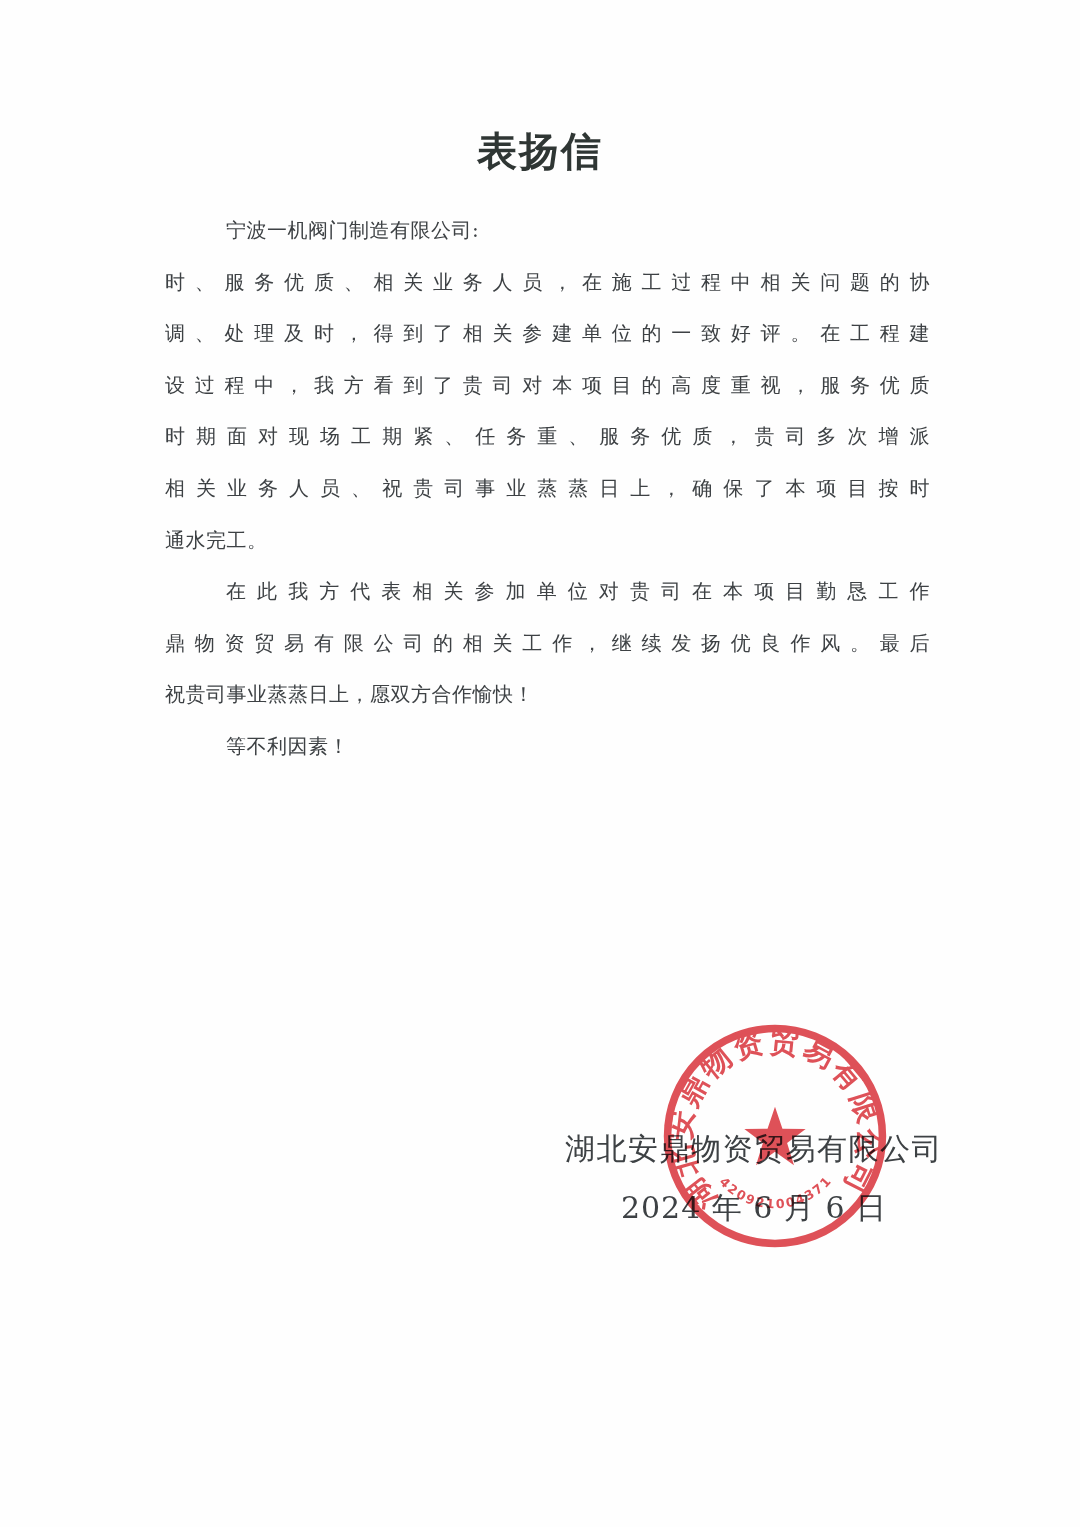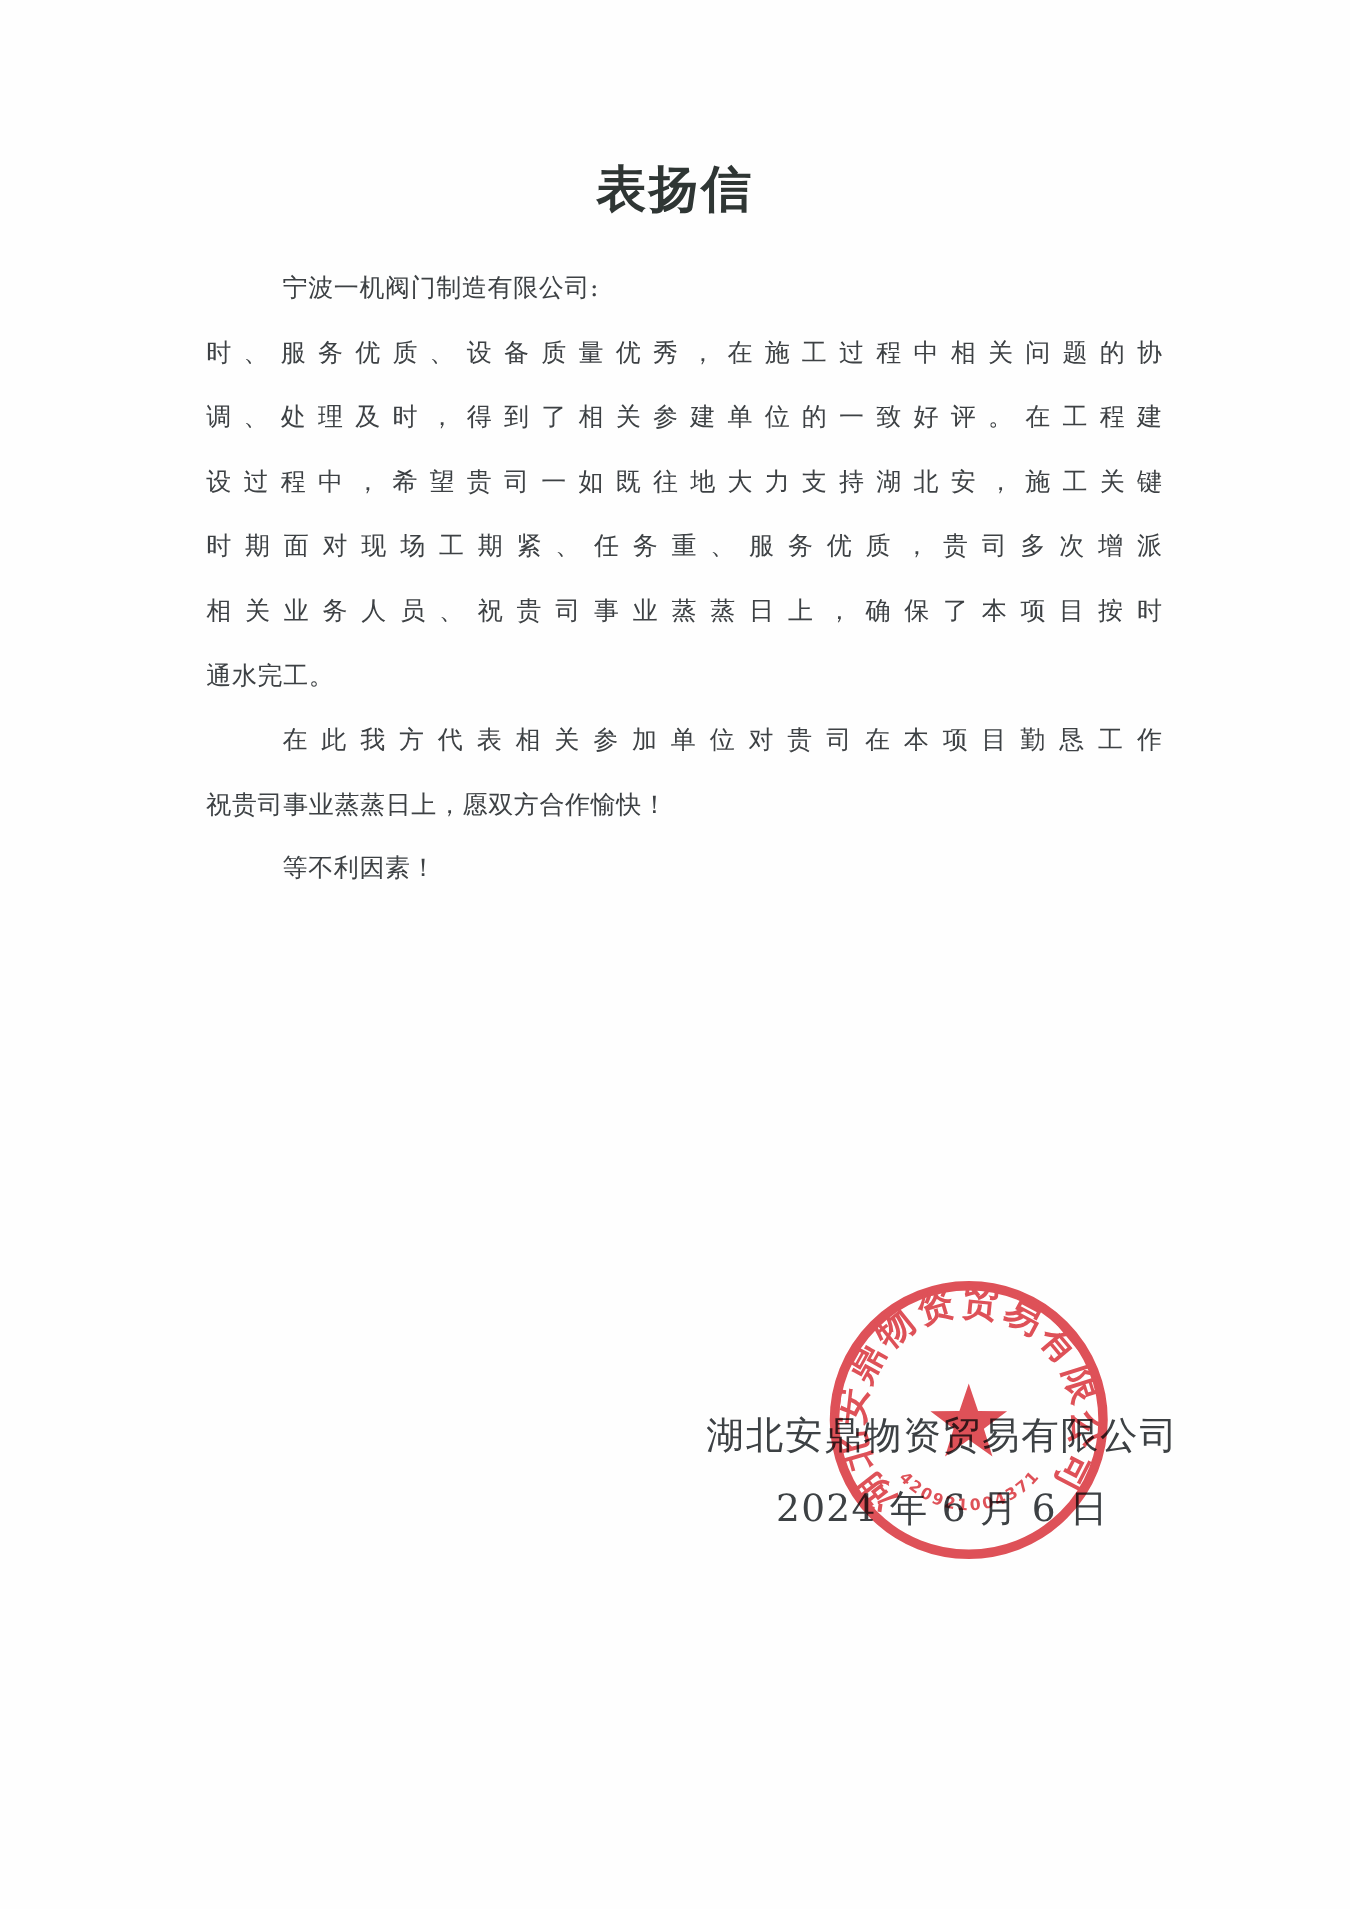--- a/index.html
+++ b/index.html
@@ -83,27 +83,28 @@
 </style>
 </head>
 <body>
 
 <div class="page">
 
   <div class="doc-title">表扬信</div>
 
   <div class="letter-body">
     <div class="line indent">宁波一机阀门制造有限公司:</div>
-    <div class="line fill">时、服务优质、设备质量优秀，在施工过程中相关问题的协</div>
+    <div class="line fill">时、服务优质、相关业务人员，在施工过程中相关问题的协</div>
     <div class="line fill">调、处理及时，得到了相关参建单位的一致好评。在工程建</div>
-    <div class="line fill">设过程中，希望贵司一如既往地大力支持湖北安，施工关键</div>
+    <div class="line fill">设过程中，我方看到了贵司对本项目的高度重视，服务优质</div>
     <div class="line fill">时期面对现场工期紧、任务重、服务优质，贵司多次增派</div>
     <div class="line fill">相关业务人员、祝贵司事业蒸蒸日上，确保了本项目按时</div>
     <div class="line">通水完工。</div>
     <div class="line indent fill">在此我方代表相关参加单位对贵司在本项目勤恳工作</div>
+    <div class="line fill">鼎物资贸易有限公司的相关工作，继续发扬优良作风。最后</div>
     <div class="line">祝贵司事业蒸蒸日上，愿双方合作愉快！</div>
     <div class="line indent">等不利因素！</div>
   </div>
 
   <div class="signature-block">
     <div class="signature-company">湖北安鼎物资贸易有限公司</div>
     <div class="signature-date">2024 年 6 月 6 日</div>
   </div>
 
   <div class="stamp">

